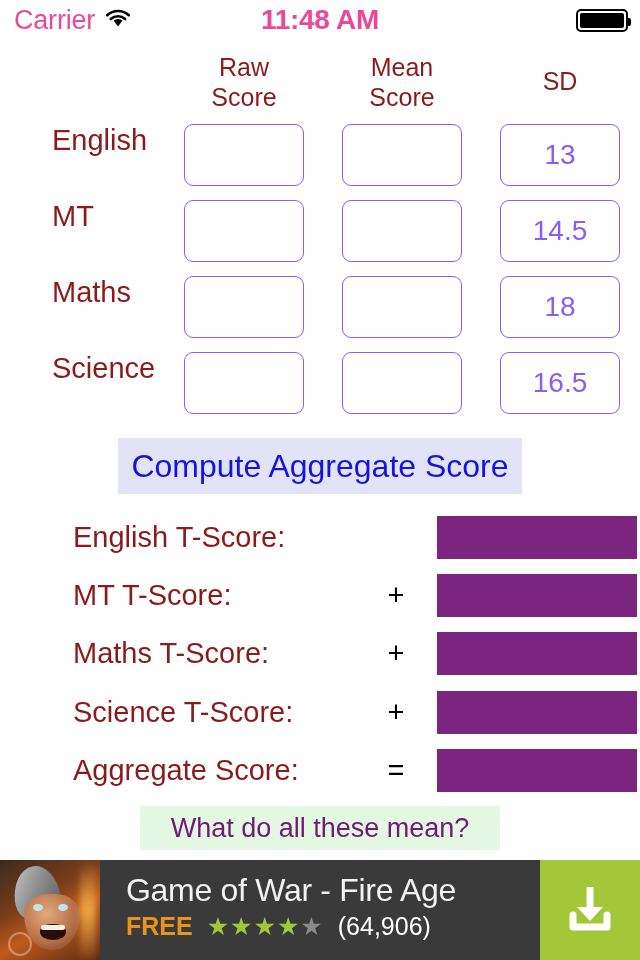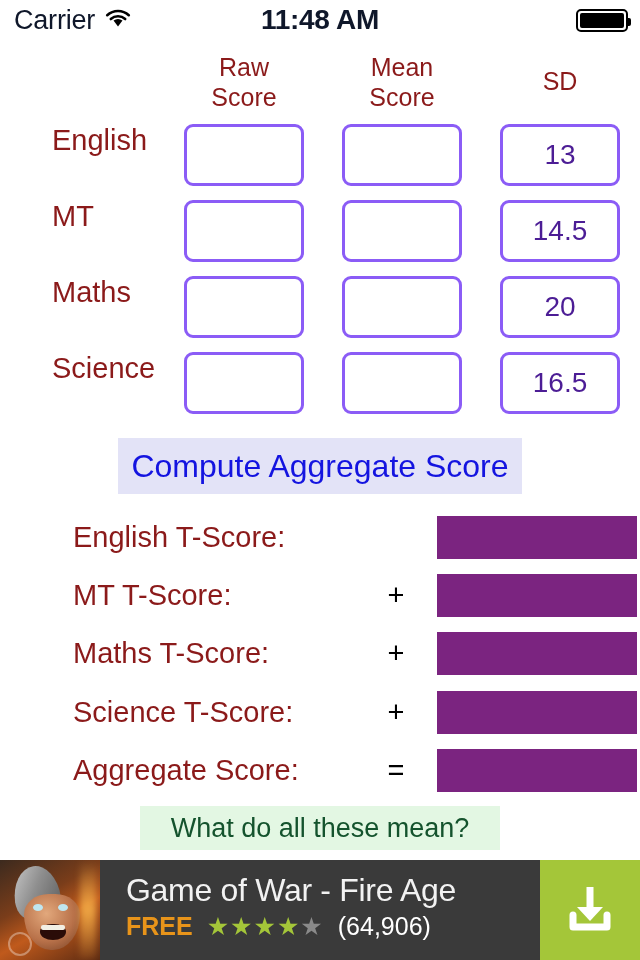--- a/index.html
+++ b/index.html
@@ -16,21 +16,21 @@
   }
 
   
   .statusbar {
     position: absolute;
     top: 0; left: 0;
     width: 640px;
     height: 40px;
     display: flex;
     align-items: center;
-    color: #0f172a;
+    color: #ec4899;
   }
   .sb-left {
     position: absolute;
     left: 14px;
     display: flex;
     align-items: center;
     gap: 9px;
   }
   .sb-carrier {
     font-size: 27px;
@@ -107,28 +107,28 @@
     color: #8B1A1A;
     font-size: 29px;
     padding-left: 40px;
     box-sizing: border-box;
     white-space: nowrap;
   }
   .cell {
     flex: 0 0 120px;
     height: 62px;
     background: #fff;
-    border: 3px solid #8b5cf6;
+    border: 1px solid #8b5cf6;
     border-radius: 9px;
     box-sizing: border-box;
     display: flex;
     align-items: center;
     justify-content: center;
     font-size: 28px;
-    color: #4c1d95;
+    color: #8b5cf6;
   }
   .cell.col-mean { margin-left: 38px; }
   .cell.col-sd { margin-left: 38px; }
 
   
   .compute-btn {
     position: absolute;
     top: 438px;
     left: 118px;
     width: 404px;
@@ -184,21 +184,21 @@
   }
 
   
   .help-btn {
     position: absolute;
     top: 806px;
     left: 140px;
     width: 360px;
     height: 44px;
     background: #E3F7E3;
-    color: #14532d;
+    color: #701a75;
     font-size: 27px;
     display: flex;
     align-items: center;
     justify-content: center;
     cursor: pointer;
     border: none;
     font-family: "Liberation Sans", sans-serif;
     padding: 0;
   }
 
@@ -365,21 +365,21 @@
     <div class="rowlabel">MT</div>
     <div class="cell col-raw"></div>
     <div class="cell col-mean"></div>
     <div class="cell col-sd">14.5</div>
   </div>
 
   <div class="trow">
     <div class="rowlabel">Maths</div>
     <div class="cell col-raw"></div>
     <div class="cell col-mean"></div>
-    <div class="cell col-sd">20</div>
+    <div class="cell col-sd">18</div>
   </div>
 
   <div class="trow">
     <div class="rowlabel">Science</div>
     <div class="cell col-raw"></div>
     <div class="cell col-mean"></div>
     <div class="cell col-sd">16.5</div>
   </div>
 
 </div>

